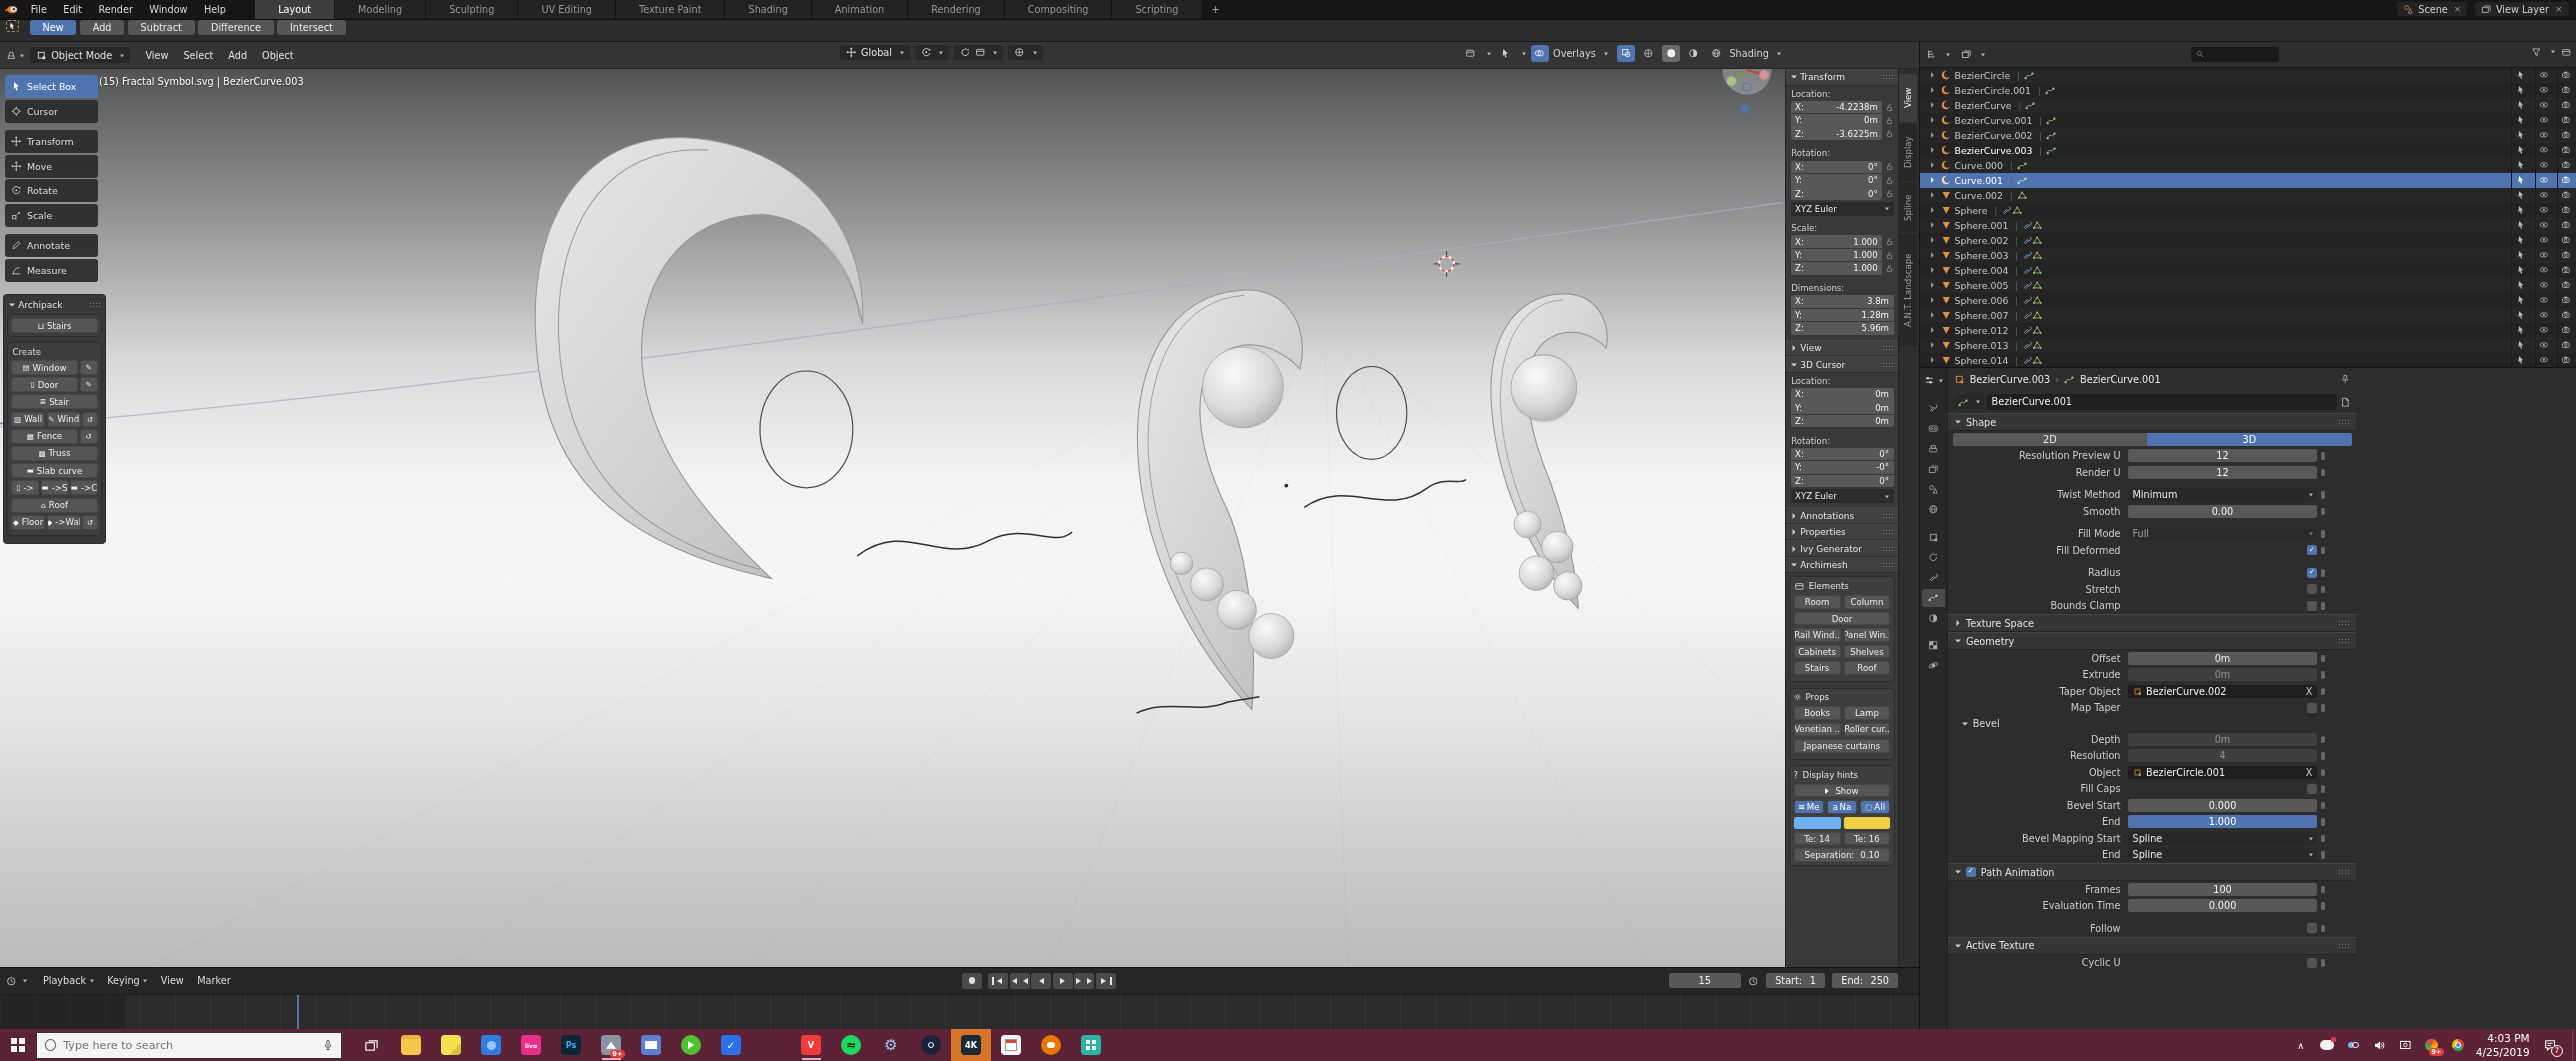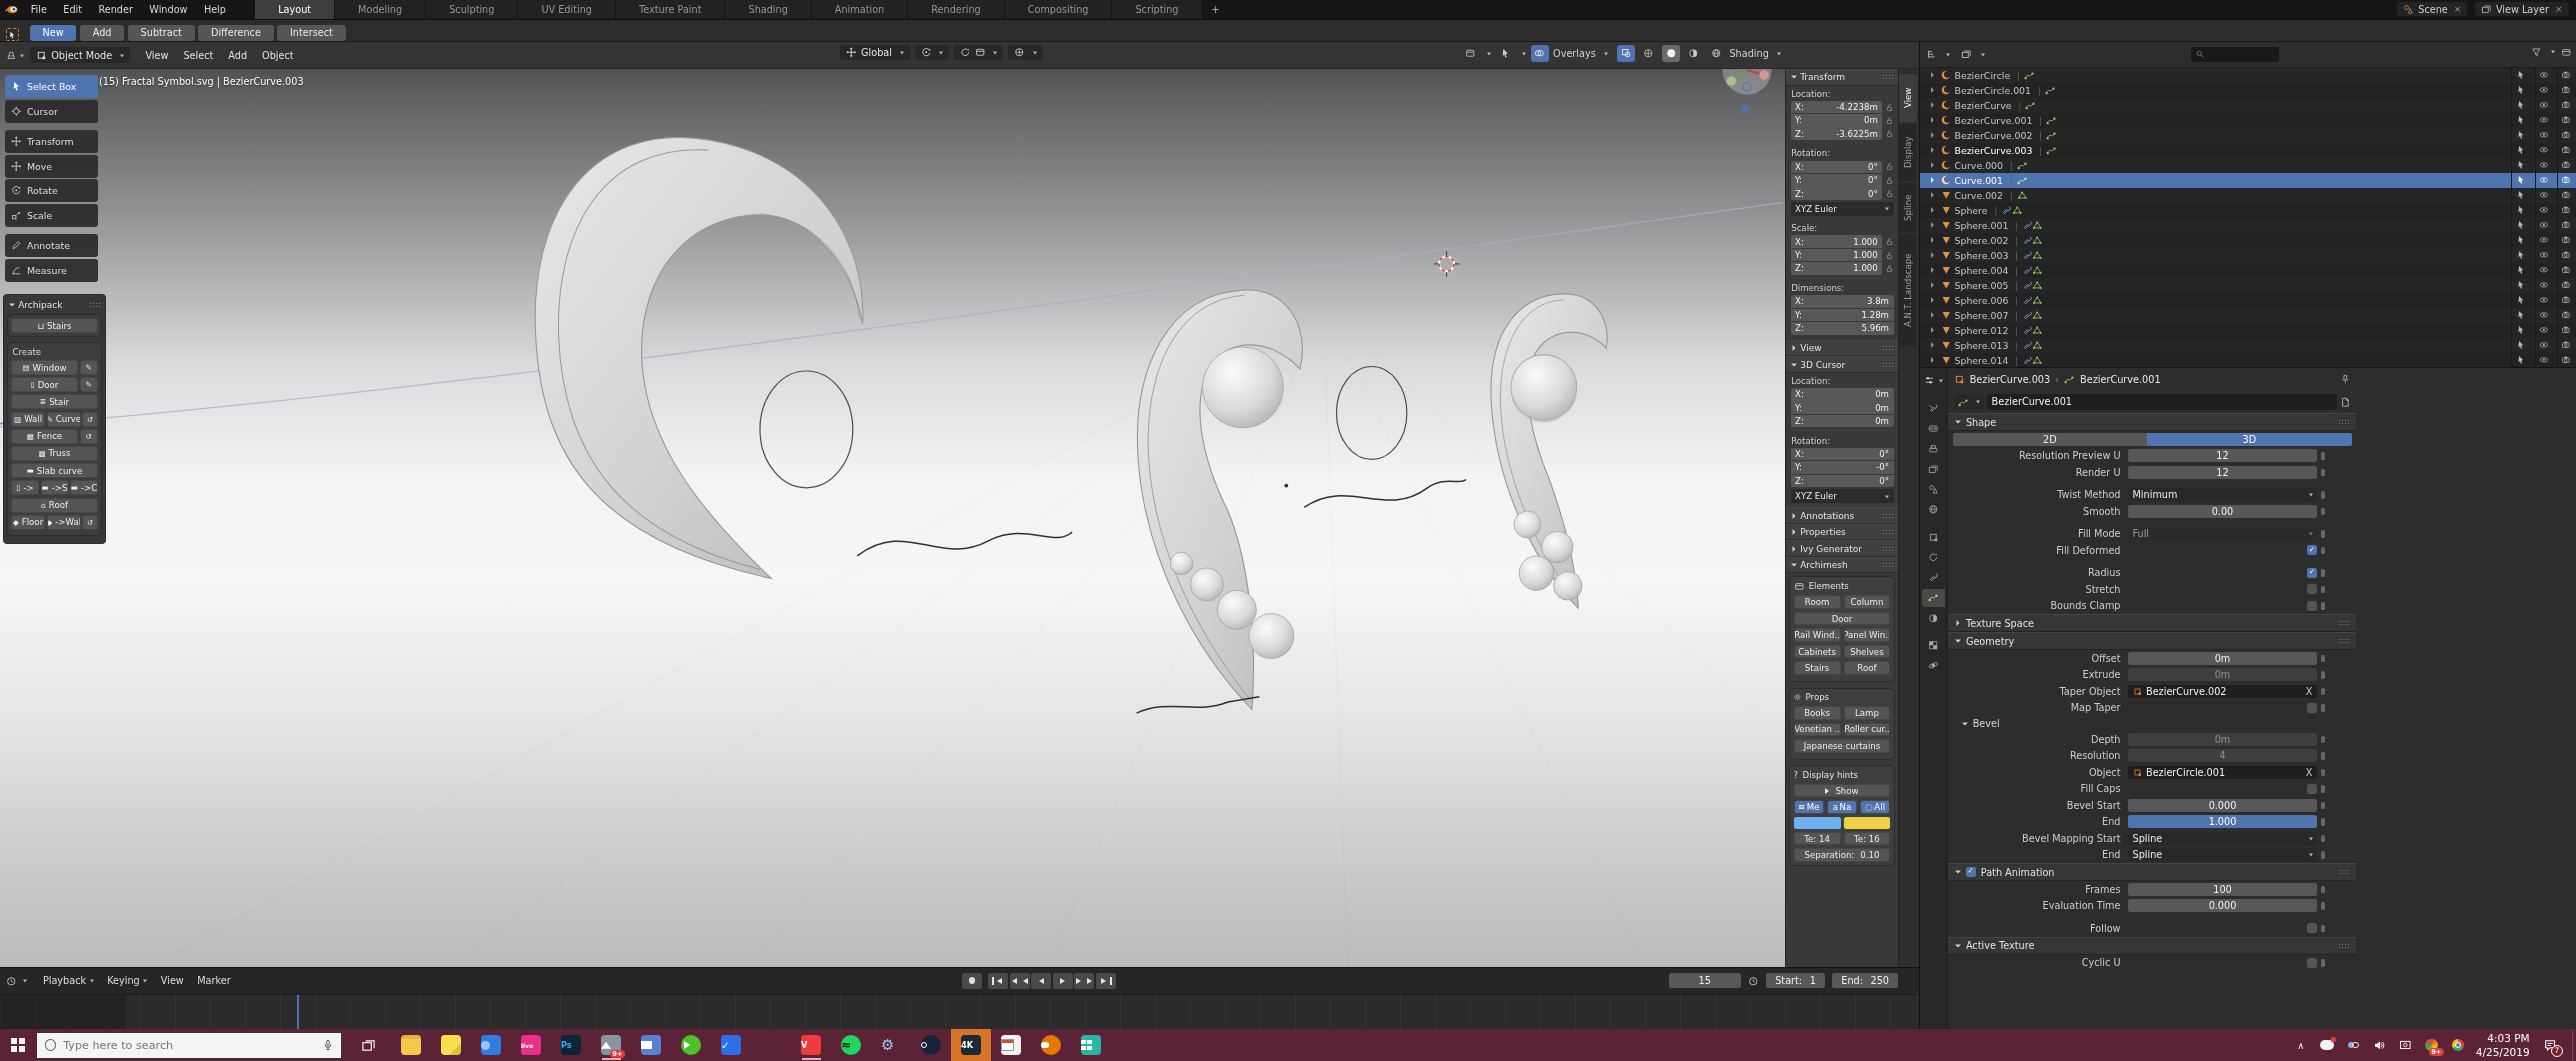--- a/index.html
+++ b/index.html
@@ -15,21 +15,21 @@
 #top1{left:0;top:0;width:2576px;height:19.5px;background:#161616;display:flex;align-items:center;border-bottom:0.7px solid #0c0c0c}
 #top1 .menu{padding:0 8.2px;color:#d8d8d8;cursor:default}
 #logo{width:22.5px;height:19.5px;display:flex;align-items:center;justify-content:center}
 #tb-tabs{display:flex;height:19.5px;margin-left:21px}
 .wtab{padding:0 23px;line-height:19.5px;background:#222222;color:#969696;border-right:0.7px solid #141414}
 .wtab.active{background:#3e3e3e;color:#fff}
 .wtab.plus{background:transparent;color:#aaa;padding:0 9px}
 #top1-right{margin-left:auto;display:flex;align-items:center;gap:7.5px;padding-right:7.5px;color:#cfcfcf}
 #top1-right .wdg{display:flex;align-items:center;gap:4.5px;background:#242424;border-radius:3px;padding:1.5px 6px}
 #top1-right .x{color:#9a9a9a;font-size:9px;margin-left:1.5px}
-#top2{left:0;top:19.5px;width:2576px;height:22.5px;background:#2c2c2c;display:flex;align-items:flex-end;gap:3.7px;padding:0 6px;border-bottom:0.7px solid #1a1a1a}
+#top2{left:0;top:19.5px;width:2576px;height:22.5px;background:#2c2c2c;display:flex;align-items:flex-start;gap:3.7px;padding:0 6px;border-bottom:0.7px solid #1a1a1a}
 #selbox{width:12.7px;height:12.7px;border:1.1px dashed #c8833f;border-radius:2.2px;display:flex;align-items:center;justify-content:center;margin-right:7.5px;color:#eee}
 .tsbtn{background:#565656;border-radius:3px;padding:3px 12.7px;color:#e9e9e9;line-height:1}
 .tsbtn.active{background:#4f74b0;color:#fff}
 
 #viewport{left:0;top:42px;width:1919px;height:926px;overflow:hidden;background:linear-gradient(180deg,#3f4143 0px,#5e6062 52px,#8e9092 165px,#d9dadb 322px,#f3f3f4 434px,#f6f6f6 539px,#e4e5e6 674px,#c7c8c9 839px,#babbbc 926px)}
 #vhead{position:absolute;left:0;top:0;width:100%;height:27px;background:#343434;display:flex;align-items:center;padding:0 6px;border-bottom:0.7px solid #262626;z-index:30}
 #vhead .menu{padding:0 7.5px;color:#e2e2e2}
 .hwdg{display:flex;align-items:center;gap:4.5px;background:#282828;border-radius:3px;padding:2.2px 6px;color:#e2e2e2}
 .hgrp{position:absolute;top:3px;display:flex;align-items:center;gap:4.5px}
 .hic{width:18px;height:16.5px;border-radius:3px;display:flex;align-items:center;justify-content:center;color:#cfcfcf}
@@ -140,21 +140,21 @@
 #start{width:36px;height:32px;display:flex;align-items:center;justify-content:center}
 #winlogo{display:grid;grid-template-columns:6px 6px;grid-template-rows:6px 6px;gap:1.1px}
 #winlogo i{background:#f5f5f5}
 #tb-search{width:306px;height:27px;background:#f4f4f4;border:0.7px solid #333;display:flex;align-items:center;gap:7.5px;padding:0 7.5px;color:#3c3c3c}
 #tb-search input{border:0;outline:0;background:transparent;font-size:11.2px;color:#3c3c3c;flex:1;font-family:"DejaVu Sans",sans-serif}
 #cring{width:11.2px;height:11.2px;border:1.9px solid #444;border-radius:50%}
 #tb-apps{display:flex;height:32px;margin-left:9px}
 .app{width:40px;height:32px;display:flex;align-items:center;justify-content:center;position:relative}
 .app.running::after{content:"";position:absolute;bottom:0.7px;left:10.5px;width:19.5px;height:2.2px;background:#e8a9bc}
 .app.active{background:#d8742a}
-.appic{width:20px;height:20px;border-radius:3.7px;display:flex;align-items:center;color:#fff;font-weight:bold;position:relative}
+.appic{width:20px;height:20px;border-radius:3.7px;display:flex;align-items:center;justify-content:center;color:#fff;font-weight:bold;position:relative}
 .badge{position:absolute;right:-3.7px;bottom:-3px;background:#e03c3c;color:#fff;font-size:6.7px;font-weight:bold;border-radius:5.2px;padding:0 2.2px;line-height:8.2px}
 #tray{margin-left:auto;display:flex;align-items:center;gap:9.7px;padding-right:6px;color:#fff}
 .tic{width:16.5px;height:16.5px;display:flex;align-items:center;justify-content:center;position:relative;color:#fff}
 #clock{text-align:right;font-size:10.5px;line-height:1.35;color:#fff}
 #action{position:relative;width:22.5px;height:22.5px;display:flex;align-items:center;justify-content:center}
 #action .cnt{position:absolute;right:-1.5px;bottom:-0.7px;background:#7a1f2b;border:0.7px solid #fff;color:#fff;border-radius:6.7px;font-size:7.5px;padding:0 3px;line-height:9.7px}
 #showdesk{width:3.7px;height:32px;border-left:0.7px solid #7c4456;margin-left:4.5px}
 </style>
 </head>
 <body>
@@ -668,21 +668,21 @@
                 <span>Stair</span>
               </span>
             </div>
             <div class="aprow">
               <span class="apbtn" style="flex: 3 1 0%;">
                 <span style="font-size: 7.5px;">▥</span>
                 <span>Wall</span>
               </span>
               <span class="apbtn" style="flex: 3 1 0%;">
                 <span style="font-size: 7.5px;">✎</span>
-                <span>Curve</span>
+                <span>Wind</span>
               </span>
               <span class="apbtn" style="flex: 1 1 0%;">
                 <span style="font-size: 7.5px;">↺</span>
               </span>
             </div>
             <div class="aprow">
               <span class="apbtn" style="flex: 5 1 0%;">
                 <span style="font-size: 7.5px;">▦</span>
                 <span>Fence</span>
               </span>

